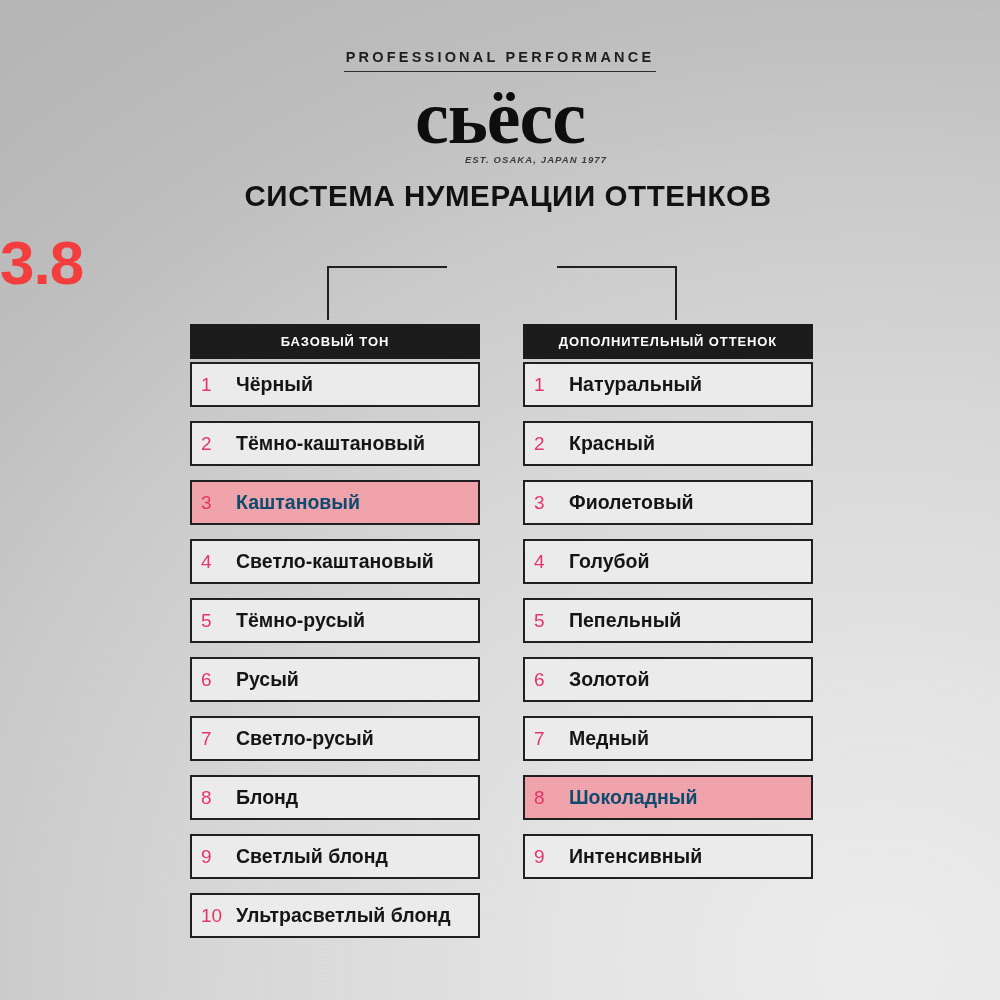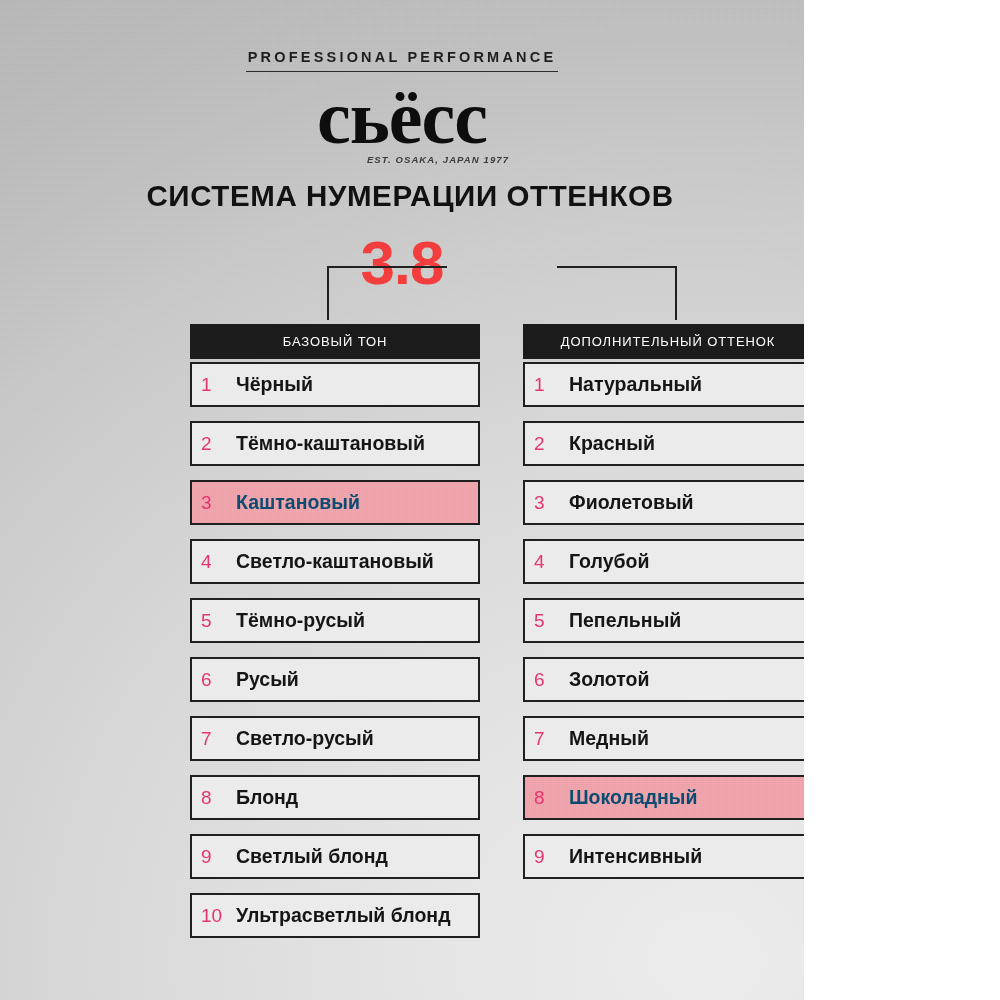--- a/index.html
+++ b/index.html
@@ -5,21 +5,21 @@
   * { margin:0; padding:0; box-sizing:border-box; }
 
   html, body {
     width:1000px; height:1000px;
     font-family:"Liberation Sans", sans-serif;
     overflow:hidden;
   }
 
   #poster {
     position:relative;
-    width:804px; height:1000px;
+    width:1000px; height:1000px;
     background:
       radial-gradient(ellipse 1400px 1200px at 88% 96%, #ececec 0%, #e4e4e4 22%, #d8d8d8 45%, #c9c9c9 66%, #bcbcbc 82%, #b4b4b4 100%);
     overflow:hidden;
   }
 
   
   #poster::after {
     content:"";
     position:absolute; inset:0;
     pointer-events:none;
@@ -73,21 +73,20 @@
     font-size:29.5px;
     font-weight:bold;
     letter-spacing:.6px;
     color:#111;
     line-height:1;
   }
 
   
   .code-number {
     position:absolute; left:0; right:0; top:232px;
-    text-align:center;
     font-size:62px;
     font-weight:bold;
     line-height:1;
     letter-spacing:-1px;
   }
 
   
   .bracket {
     position:absolute;
     border-top:2.5px solid #1f1f1f;
@@ -108,21 +107,21 @@
   .column { width:290px; }
 
   .column-header {
     height:35px;
     background:#1b1b1b;
     color:#fff;
     display:flex;
     align-items:center;
     justify-content:center;
     font-size:13px;
-    font-weight:normal;
+    font-weight:bold;
     letter-spacing:.9px;
     white-space:nowrap;
   }
 
   .rows { margin-top:3px; }
 
   .row {
     height:45px;
     margin-bottom:14px;
     border:2px solid #1f1f1f;

